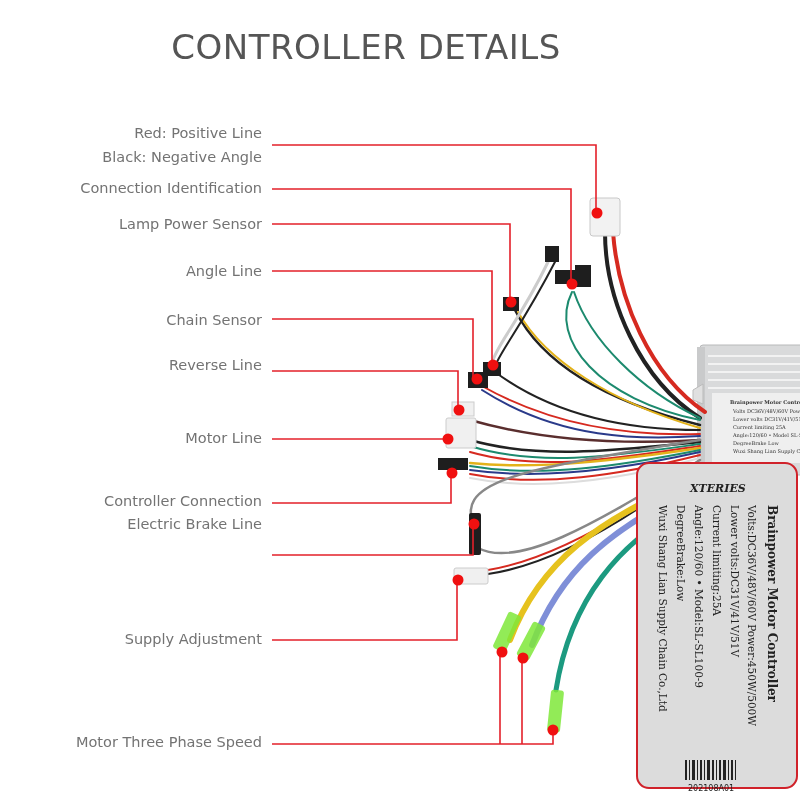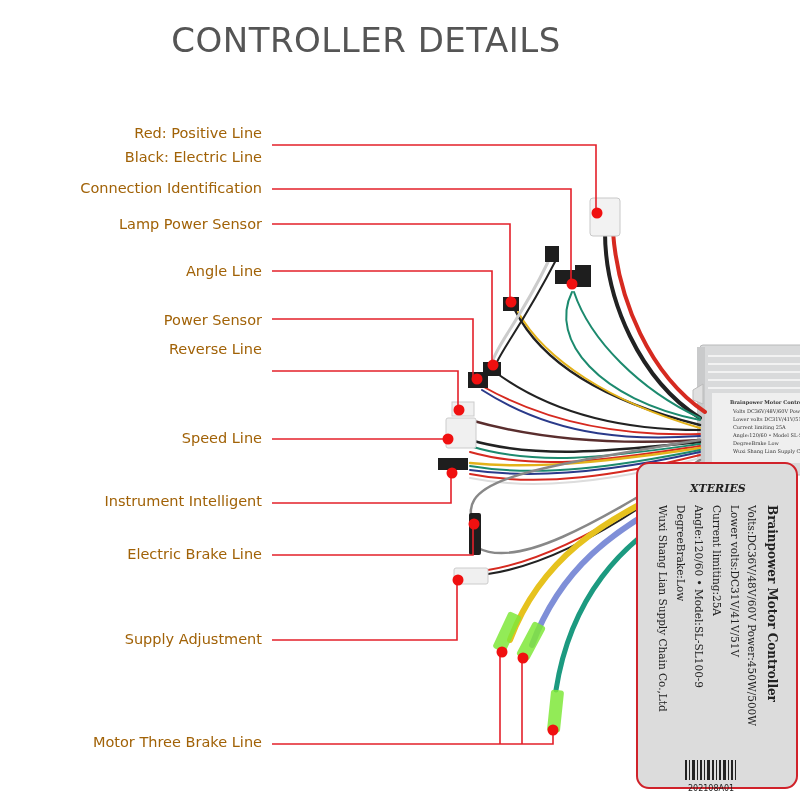--- a/index.html
+++ b/index.html
@@ -1,44 +1,44 @@
 <!DOCTYPE html>
 <html><head>
 <meta charset="utf-8">
 <style>
   html, body { margin: 0; padding: 0; background: #ffffff; }
   body { width: 800px; height: 800px; position: relative; overflow: hidden; font-family: "DejaVu Sans", sans-serif; }
   #title {
-    position: absolute; left: 0; top: 20px; width: 732px; text-align: center;
+    position: absolute; left: 0; top: 27px; width: 732px; text-align: center;
     font-size: 34px; color: #555555; letter-spacing: 0.5px; font-weight: normal;
   }
   .label {
-    position: absolute; right: 538px; color: #a16207; font-size: 14.5px;
+    position: absolute; right: 538px; color: #737373; font-size: 14.5px;
     white-space: nowrap; line-height: 18px; text-align: left;
   }
   svg#diagram { position: absolute; left: 0; top: 0; }
   .card-text { font-family: "DejaVu Serif", serif; }
 </style>
 </head>
 <body>
 
 <div id="title">CONTROLLER DETAILS</div>
 
 <div class="label" style="top:124px">Red: Positive Line</div>
-<div class="label" style="top:148px">Black: Electric Line</div>
+<div class="label" style="top:148px">Black: Negative Angle</div>
 <div class="label" style="top:179px">Connection Identification</div>
 <div class="label" style="top:215px">Lamp Power Sensor</div>
 <div class="label" style="top:262px">Angle Line</div>
-<div class="label" style="top:311px">Power Sensor</div>
-<div class="label" style="top:340px">Reverse Line</div>
-<div class="label" style="top:429px">Speed Line</div>
-<div class="label" style="top:492px">Instrument Intelligent</div>
-<div class="label" style="top:545px">Electric Brake Line</div>
+<div class="label" style="top:311px">Chain Sensor</div>
+<div class="label" style="top:356px">Reverse Line</div>
+<div class="label" style="top:429px">Motor Line</div>
+<div class="label" style="top:492px">Controller Connection</div>
+<div class="label" style="top:515px">Electric Brake Line</div>
 <div class="label" style="top:630px">Supply Adjustment</div>
-<div class="label" style="top:733px">Motor Three Brake Line</div>
+<div class="label" style="top:733px">Motor Three Phase Speed</div>
 
 <svg id="diagram" width="800" height="800" viewBox="0 0 800 800">
 
   <g>
     <rect x="700" y="345" width="110" height="130" rx="3" fill="#d9dadb" stroke="#b8b9ba"></rect>
     <rect x="697" y="347" width="8" height="125" fill="#c9cacb"></rect>
     <g stroke="#f2f2f2" stroke-width="2">
       <line x1="708" y1="356" x2="800" y2="356"></line>
       <line x1="708" y1="364" x2="800" y2="364"></line>
       <line x1="708" y1="372" x2="800" y2="372"></line>

